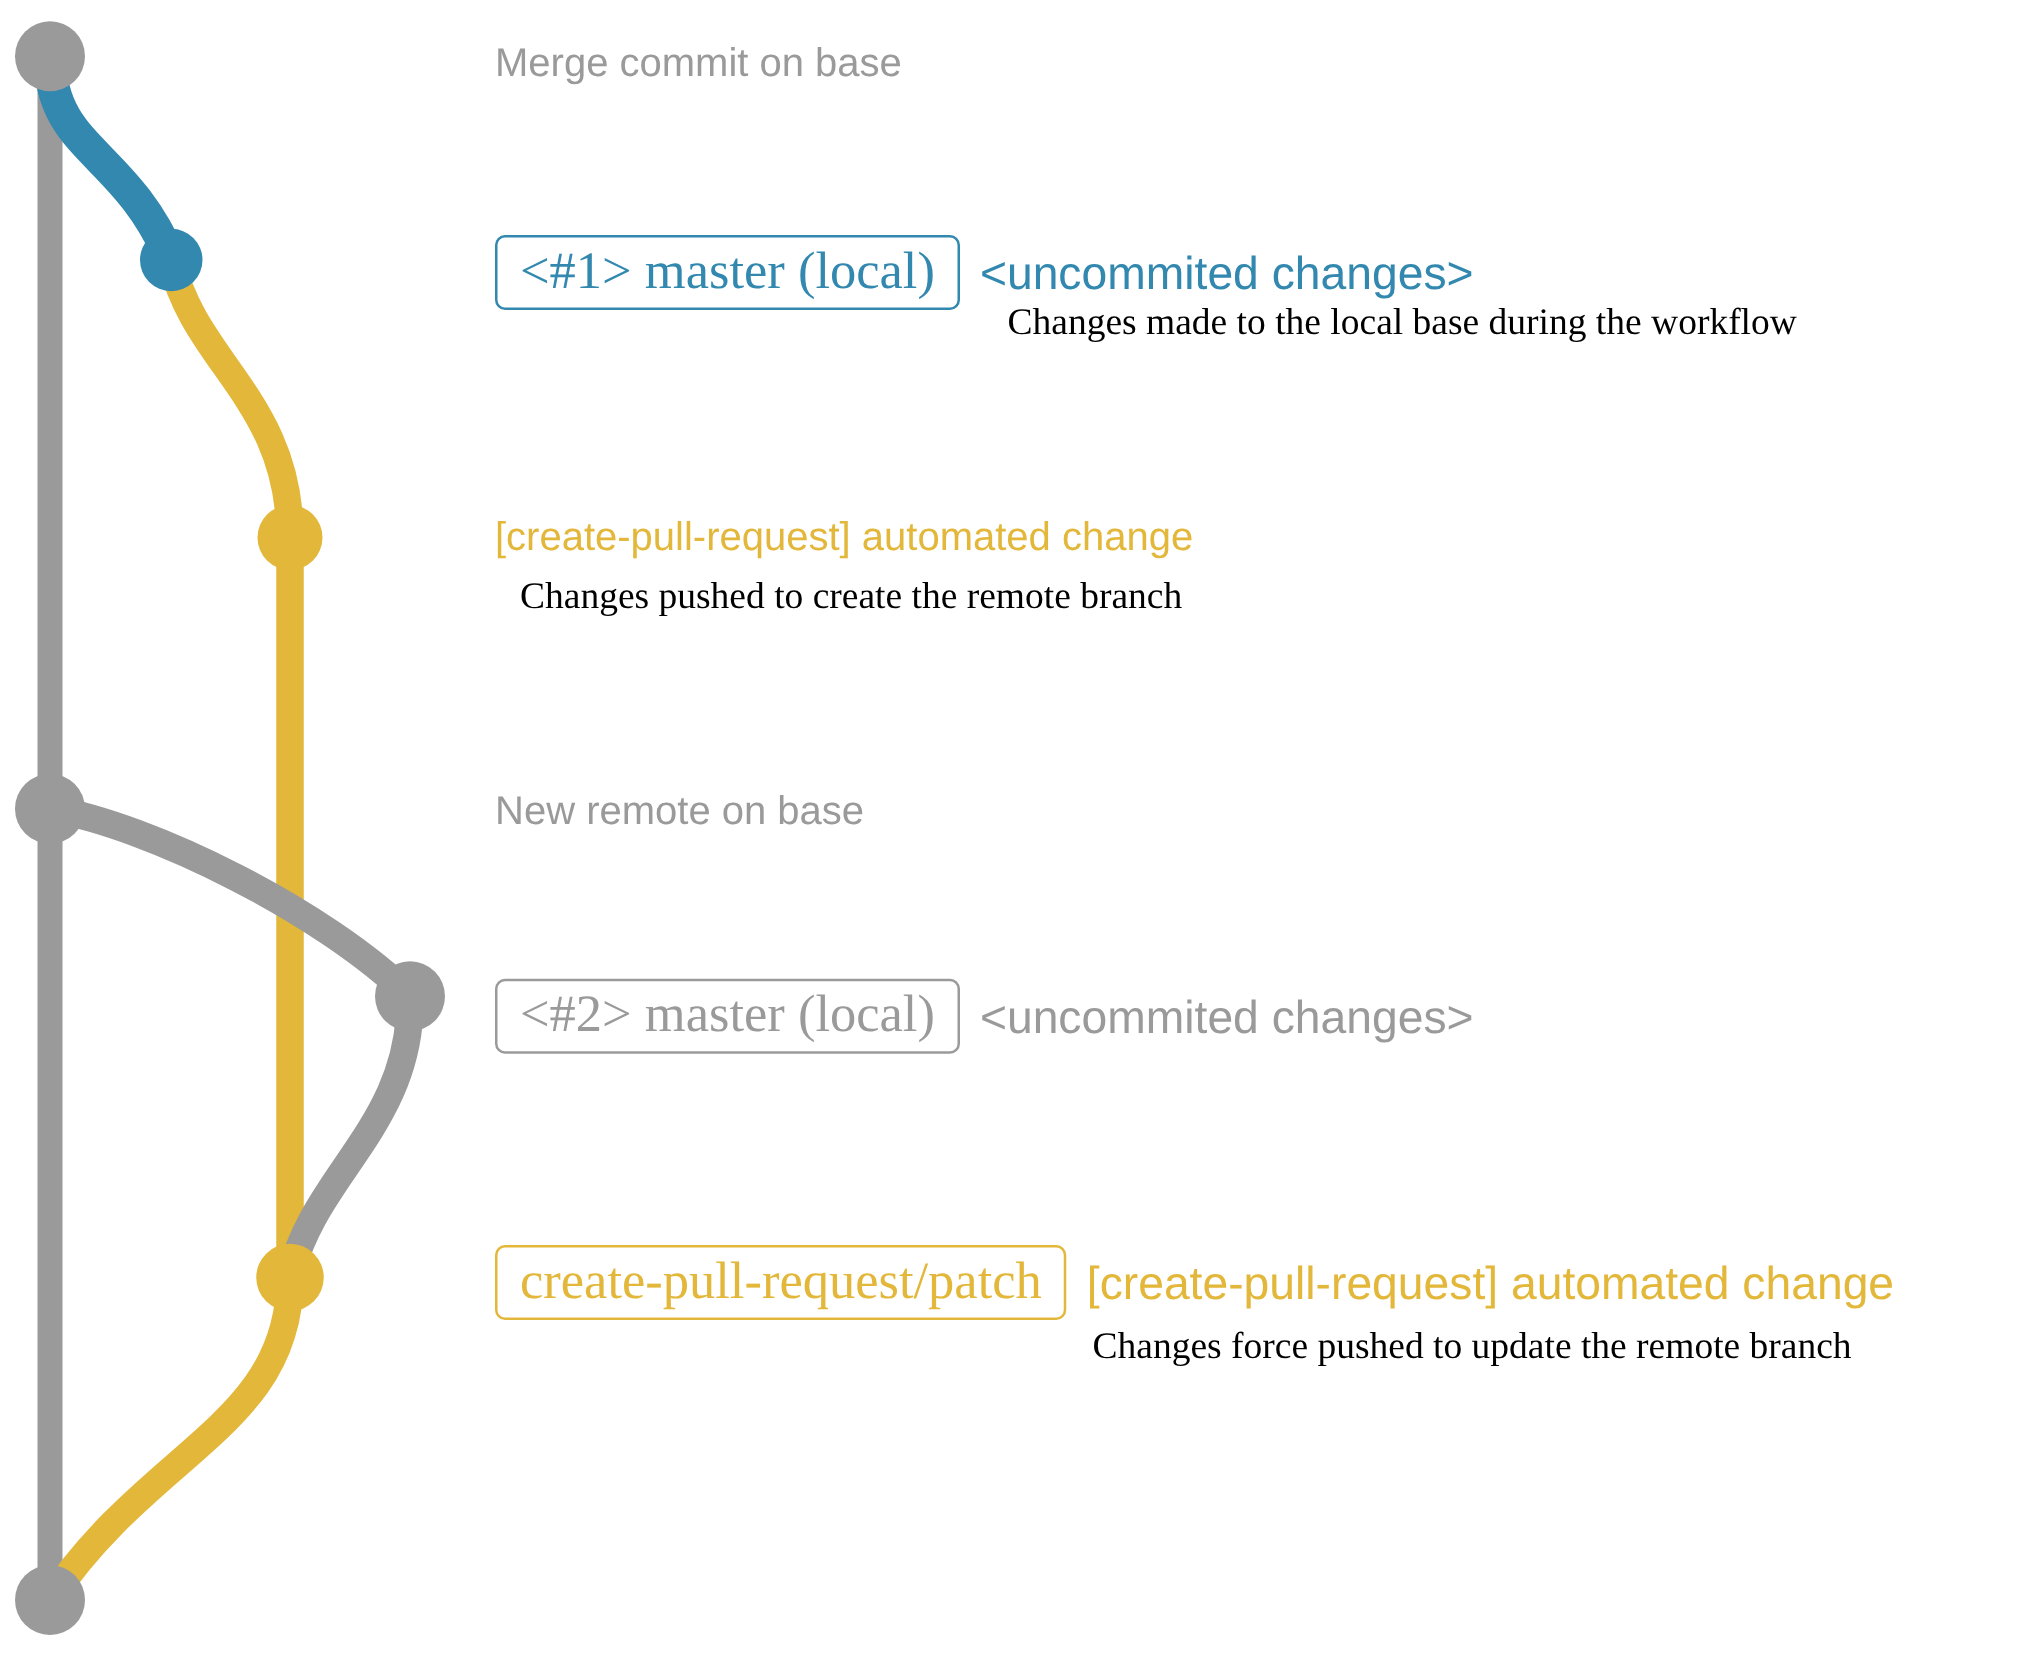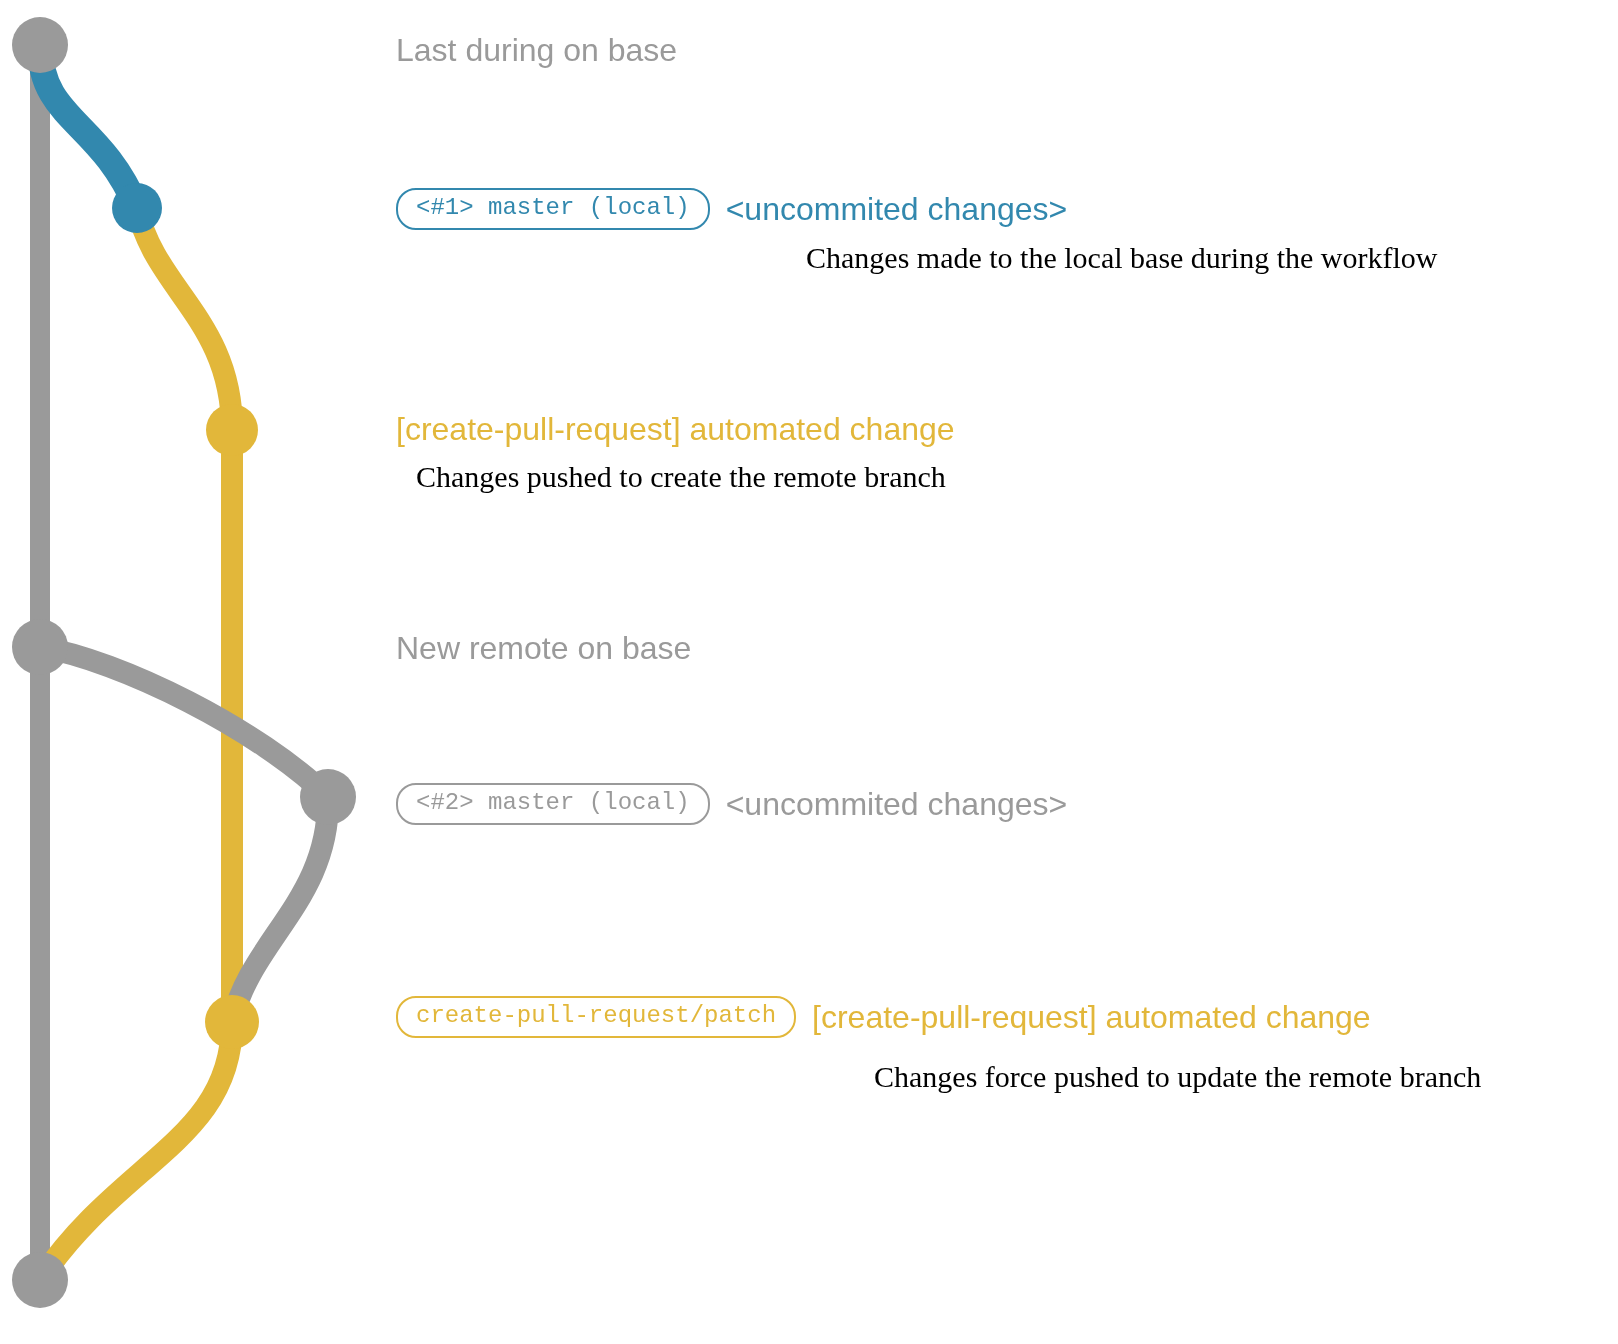--- a/index.html
+++ b/index.html
@@ -48,36 +48,36 @@
 
   
   .badge-line {
     display: flex;
     align-items: center;
     white-space: nowrap;
   }
   .badge {
     display: inline-block;
     border: 2px solid #9a9a9a;
-    border-radius: 20px;
+    border-radius: 8px;
     padding: 6px 18px 8px 18px;
-    font-family: Liberation Mono, monospace;
-    font-size: 24px;
+    font-family: Liberation Serif, serif;
+    font-size: 42px;
     line-height: 1;
     color: #9a9a9a;
     background: #ffffff;
   }
   .badge.blue { border-color: #3288ae; color: #3288ae; }
   .badge.gold { border-color: #e2b73a; color: #e2b73a; }
   .badge.grey { border-color: #9a9a9a; color: #9a9a9a; }
 
   .badge-title {
     margin-left: 16px;
     font-family: "Liberation Sans", sans-serif;
-    font-size: 32px;
+    font-size: 37px;
     line-height: 1;
     white-space: nowrap;
   }
   .badge-title.blue { color: #3288ae; }
   .badge-title.grey { color: #9a9a9a; }
   .badge-title.gold { color: #e2b73a; }
 
   
   .desc {
     position: absolute;
@@ -110,21 +110,21 @@
   <circle cx="232" cy="430" r="26" fill="#e2b73a"></circle>
   <circle cx="40" cy="647" r="28" fill="#9a9a9a"></circle>
   <circle cx="328" cy="797" r="28" fill="#9a9a9a"></circle>
   <circle cx="232" cy="1022" r="27" fill="#e2b73a"></circle>
   <circle cx="40" cy="1280" r="28" fill="#9a9a9a"></circle>
 </svg>
 
 <div class="annotations">
 
   <div class="row" style="top:34px;">
-    <div class="plain-label grey">Last during on base</div>
+    <div class="plain-label grey">Merge commit on base</div>
   </div>
 
   <div class="row" style="top:188px;">
     <div class="badge-line">
       <span class="badge blue">&lt;#1&gt; master (local)</span>
       <span class="badge-title blue">&lt;uncommited changes&gt;</span>
     </div>
   </div>
   <div class="desc" style="left:806px; top:243px;">Changes made to the local base during the workflow</div>
 

